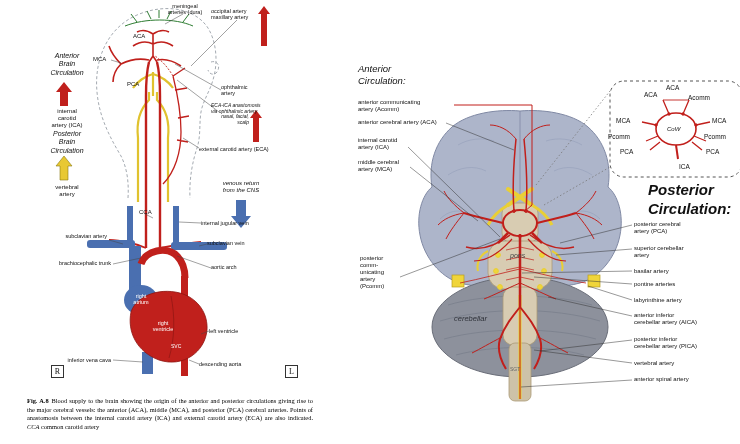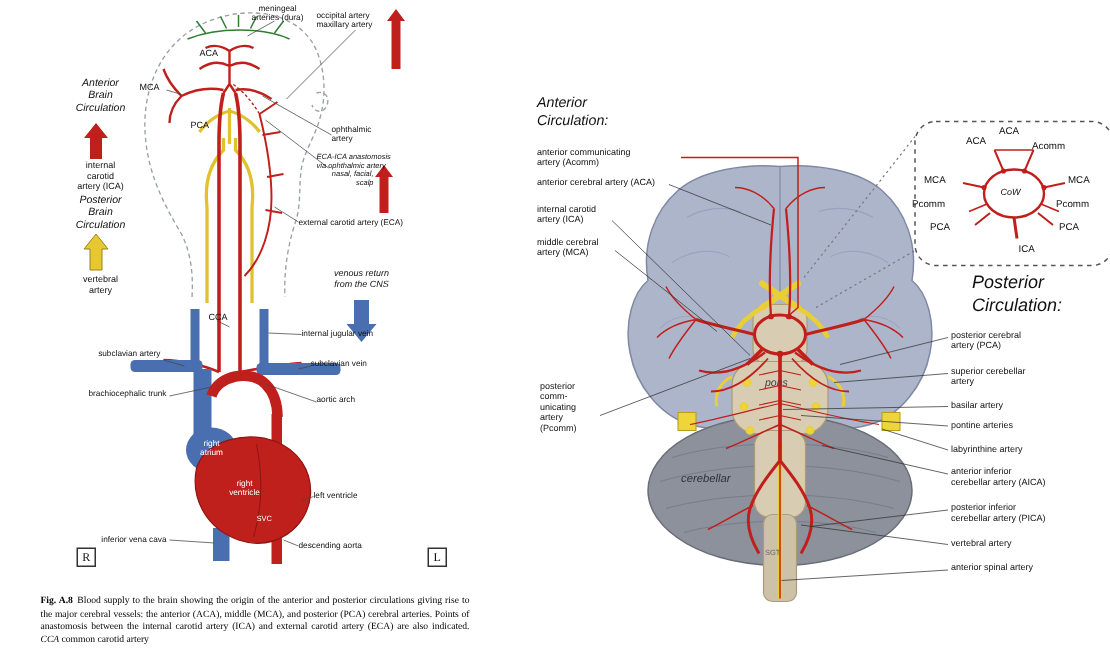--- a/index.html
+++ b/index.html
@@ -42,21 +42,21 @@
   #a8-r{left:26px;top:365px;}
   #a8-l{left:260px;top:365px;}
   .caption{position:absolute;color:#000;margin:0;}
   #a8-caption{left:2px;top:397px;width:286px;font:6.4px/1.35 "Liberation Serif",serif;text-align:justify;}
   #a9-caption{left:0;top:349px;width:400px;font:7.5px/1.4 "Liberation Serif",serif;text-align:justify;}
   .caption b{margin-right:3px;}
   .caption i{font-style:italic;}
   
   #a9-hant{left:10px;top:8px;font-size:9.5px;font-style:italic;line-height:1.25;}
   #a9-hcow{left:264px;top:8px;width:134px;font-size:9.5px;font-style:italic;}
-  #a9-hpost{left:300px;top:126px;font-size:12px;font-style:italic;line-height:1.25;}
+  #a9-hpost{left:300px;top:126px;font-size:15px;font-style:italic;line-height:1.25;font-weight:bold;}
   #a9-acomm{left:10px;top:44px;width:100px;}
   #a9-aca{left:10px;top:64px;width:118px;}
   #a9-ica2{left:10px;top:82px;width:70px;}
   #a9-mca2{left:10px;top:104px;width:70px;}
   #a9-pcomm{left:12px;top:200px;width:52px;}
   .pl{left:286px;width:112px;}
   #a9-p0{top:166px;} #a9-p1{top:190px;} #a9-p2{top:213px;} #a9-p3{top:226px;}
   #a9-p4{top:242px;} #a9-p5{top:257px;} #a9-p6{top:281px;} #a9-p7{top:305px;} #a9-p8{top:321px;}
   #a9-pons{left:162px;top:197px;font-size:7px;font-style:italic;color:#444;}
   #a9-cereb{left:106px;top:260px;font-size:7.5px;font-style:italic;color:#2e3138;}

